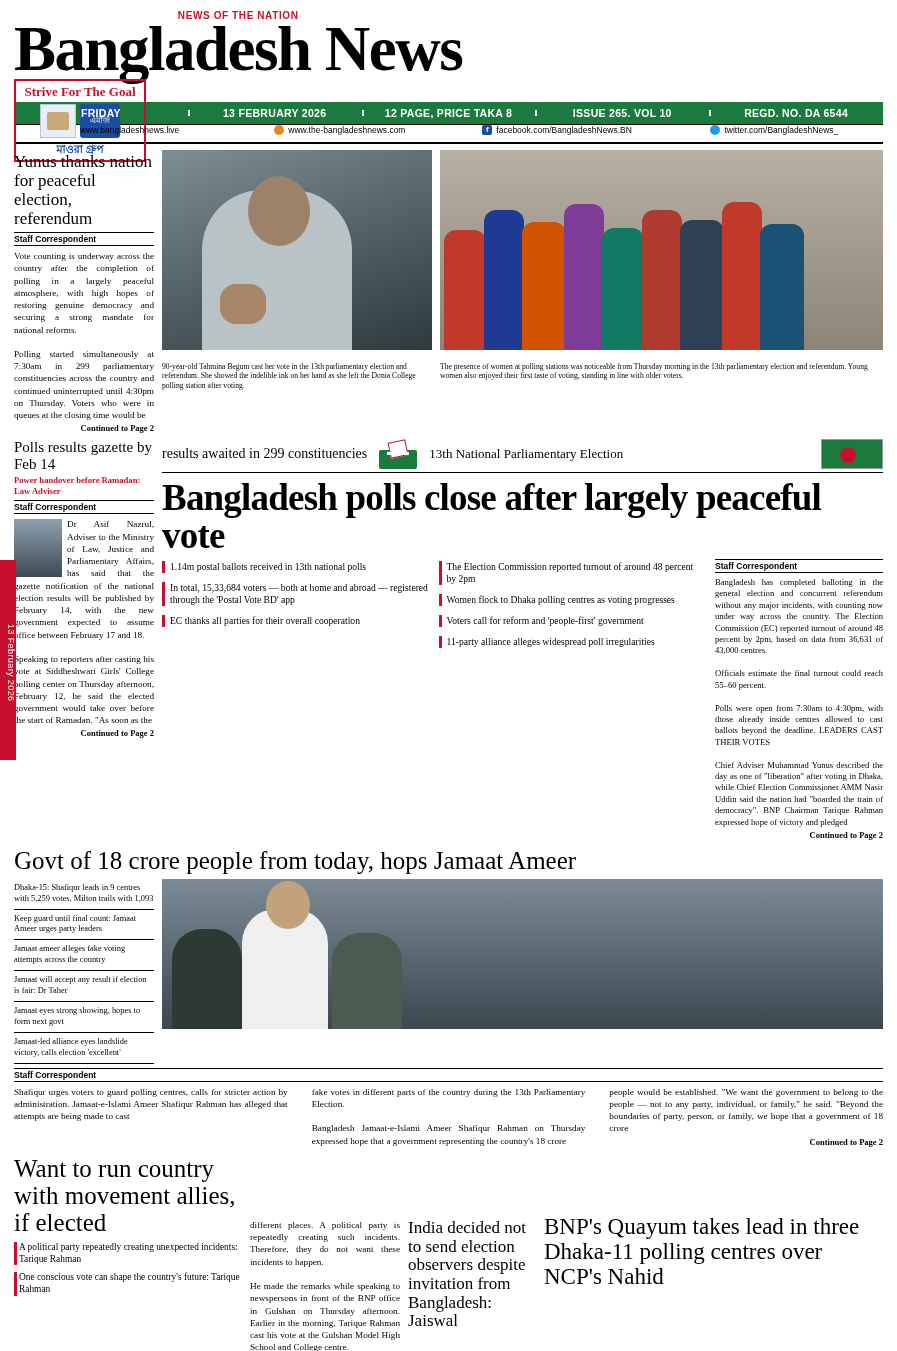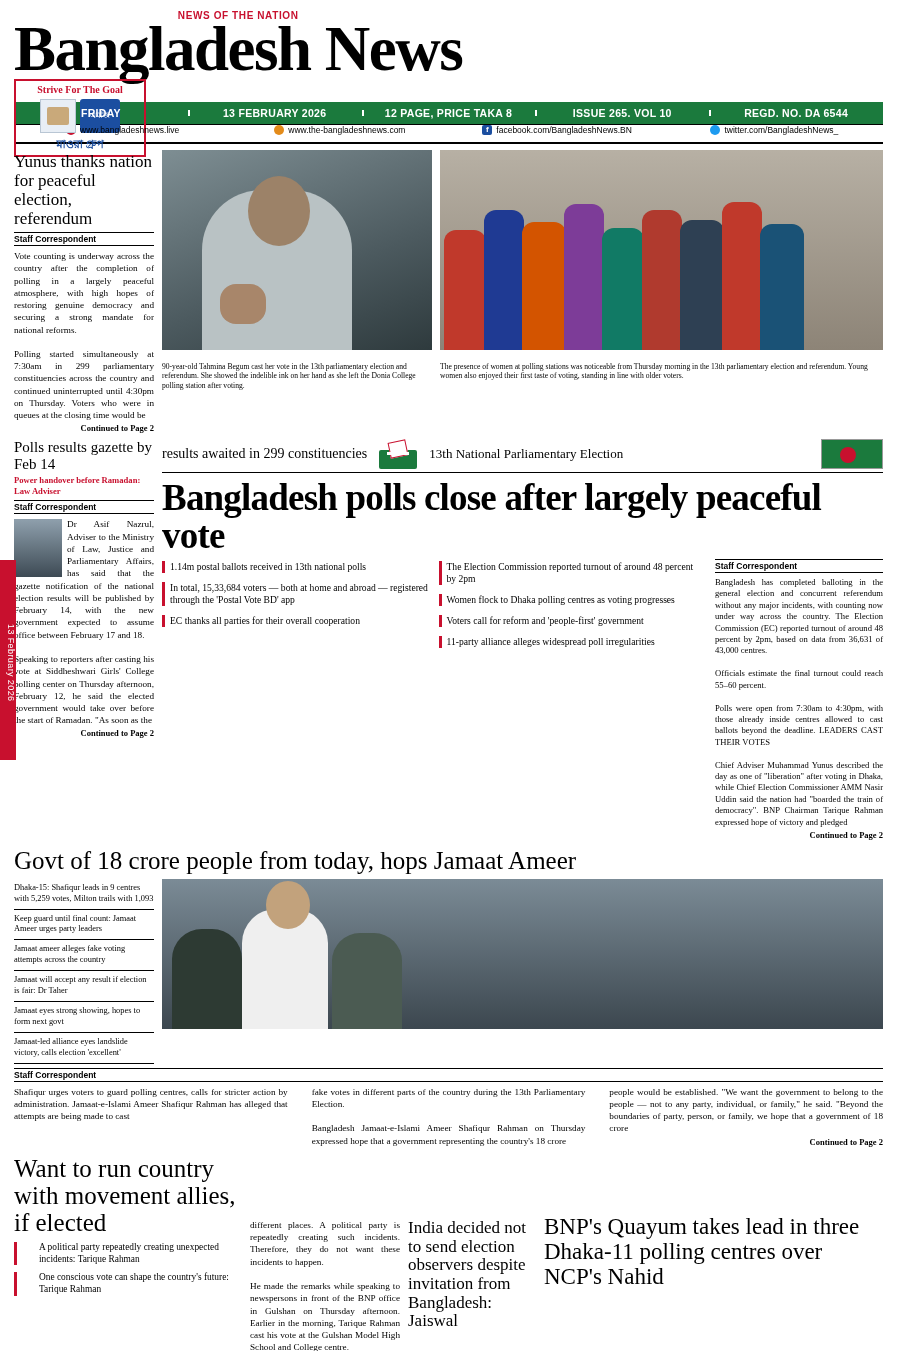--- a/index.html
+++ b/index.html
@@ -44,21 +44,21 @@
     margin-bottom:-2px;
   }
   .mast-title {
     font-size: 63px; line-height: .96; font-weight: bold; letter-spacing: -1.5px;
     font-family: "Liberation Serif", serif;
   }
   .mast-adbox {
     width: 132px; border: 2px solid #c8102e; margin-right: 0; height: 84px;
     display:flex; flex-direction:column; align-items:center; padding-top:3px;
   }
-  .adbox-top { color:#c8102e; font-weight:bold; font-size:10px; font-family:"Liberation Serif",serif;}
+  .adbox-top { color:#c8102e; font-weight:bold; font-size:13px; font-family:"Liberation Serif",serif;}
   .adbox-mid { display:flex; align-items:center; gap:4px; margin-top:4px;}
   .adbox-logo { width:36px;height:34px;background:#e8eef5;border:1px solid #b9c6d4; position:relative;}
   .adbox-logo:after{content:"";position:absolute;left:6px;top:7px;width:22px;height:18px;background:#c9a97a;border-radius:2px;}
   .adbox-badge{width:40px;height:34px;background:#1b4ea0;color:#fff;font-size:8px;display:flex;align-items:center;justify-content:center;border-radius:3px;text-align:center;line-height:1.1;font-family:"Liberation Sans",sans-serif;}
   .adbox-bn{font-size:11px;color:#1b4ea0;font-weight:bold;margin-top:3px;}
 
   
   .infobar {
     margin-top: 6px; height: 22px; background:#1b7a3d; color:#fff;
     display:flex; align-items:center; font-family:"Liberation Sans",sans-serif;
@@ -130,21 +130,21 @@
   .sec3-right{flex:1;}
   .govt-head{font-size:25px;line-height:1.06;margin-bottom:4px;}
   .sec3-inner{display:flex;gap:8px;}
   .fact-col{width:140px;font-size:8.4px;line-height:1.3;}
   .fact-col .item{border-bottom:1px solid #000;padding:4px 0;}
   .img-d{flex:1;height:150px;background:linear-gradient(#7b8b96,#3c474f);position:relative;overflow:hidden;}
 
   
   .sec4{display:flex;gap:8px;margin-top:8px;}
   .want-head{font-size:25px;line-height:1.08;}
-  .quote{display:flex;gap:22px;font-size:9.4px;line-height:1.25;margin-bottom:7px;}
+  .quote{display:flex;gap:2px;font-size:9.4px;line-height:1.25;margin-bottom:7px;}
   .quote .bar{width:3px;background:#c8102e;flex:0 0 3px;}
 
   .bnp-head{font-size:23px;line-height:1.08;}
   .small-head{font-size:17px;line-height:1.1;}
 </style>
 </head>
 <body>
 
 <div class="page">
 

